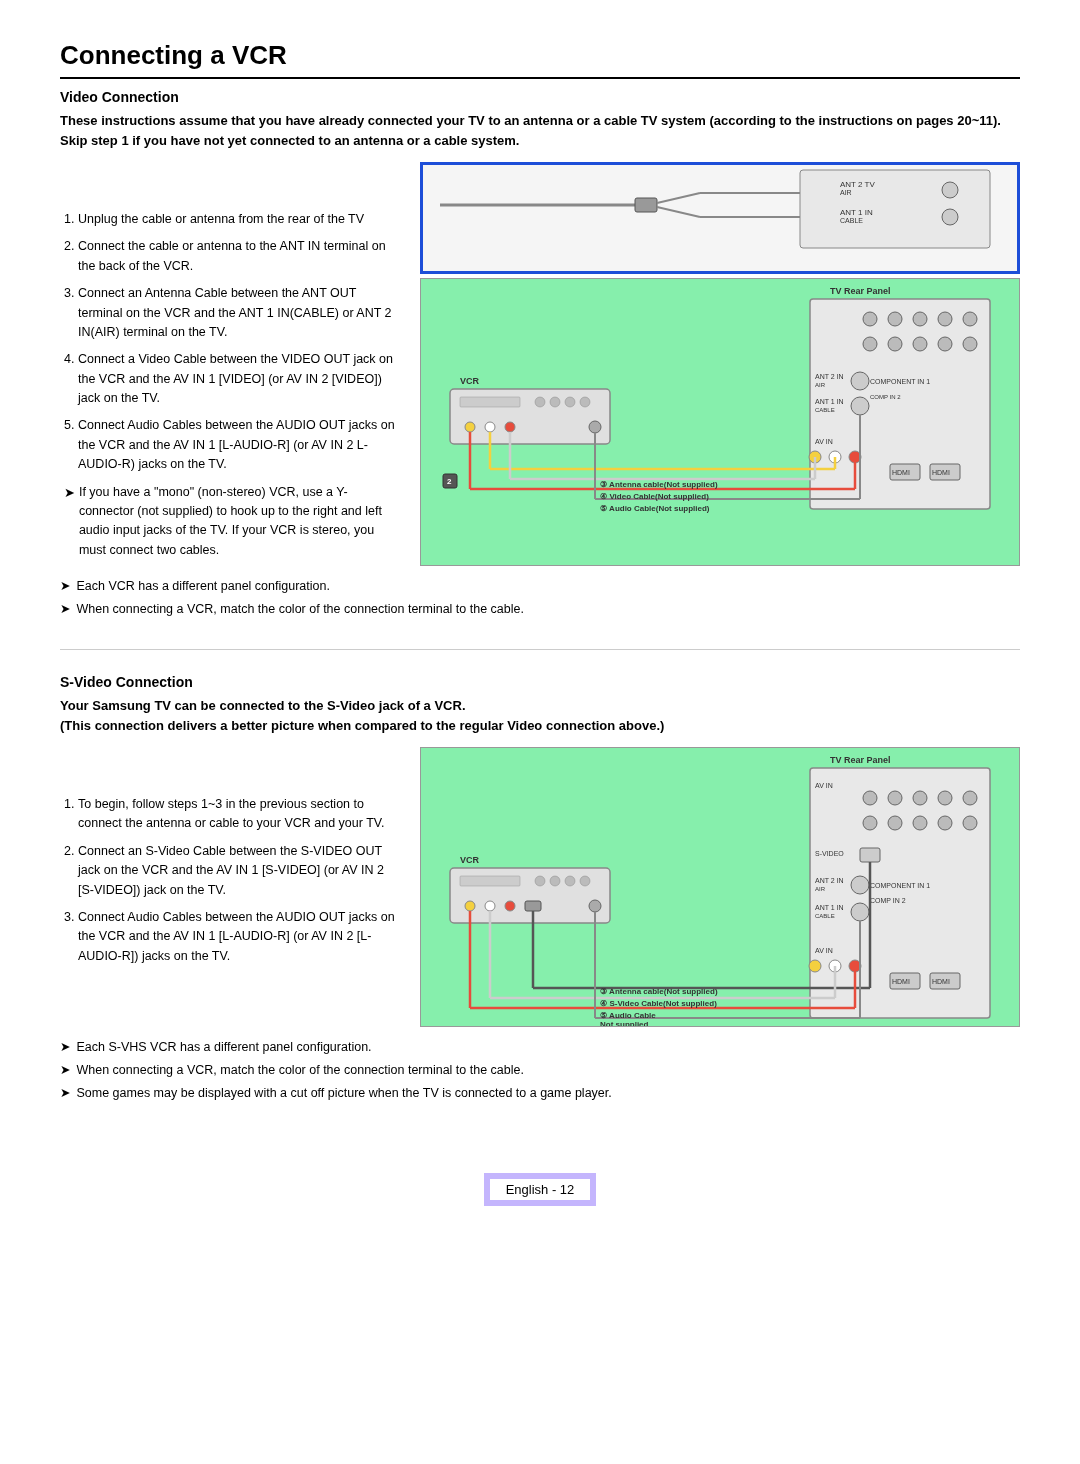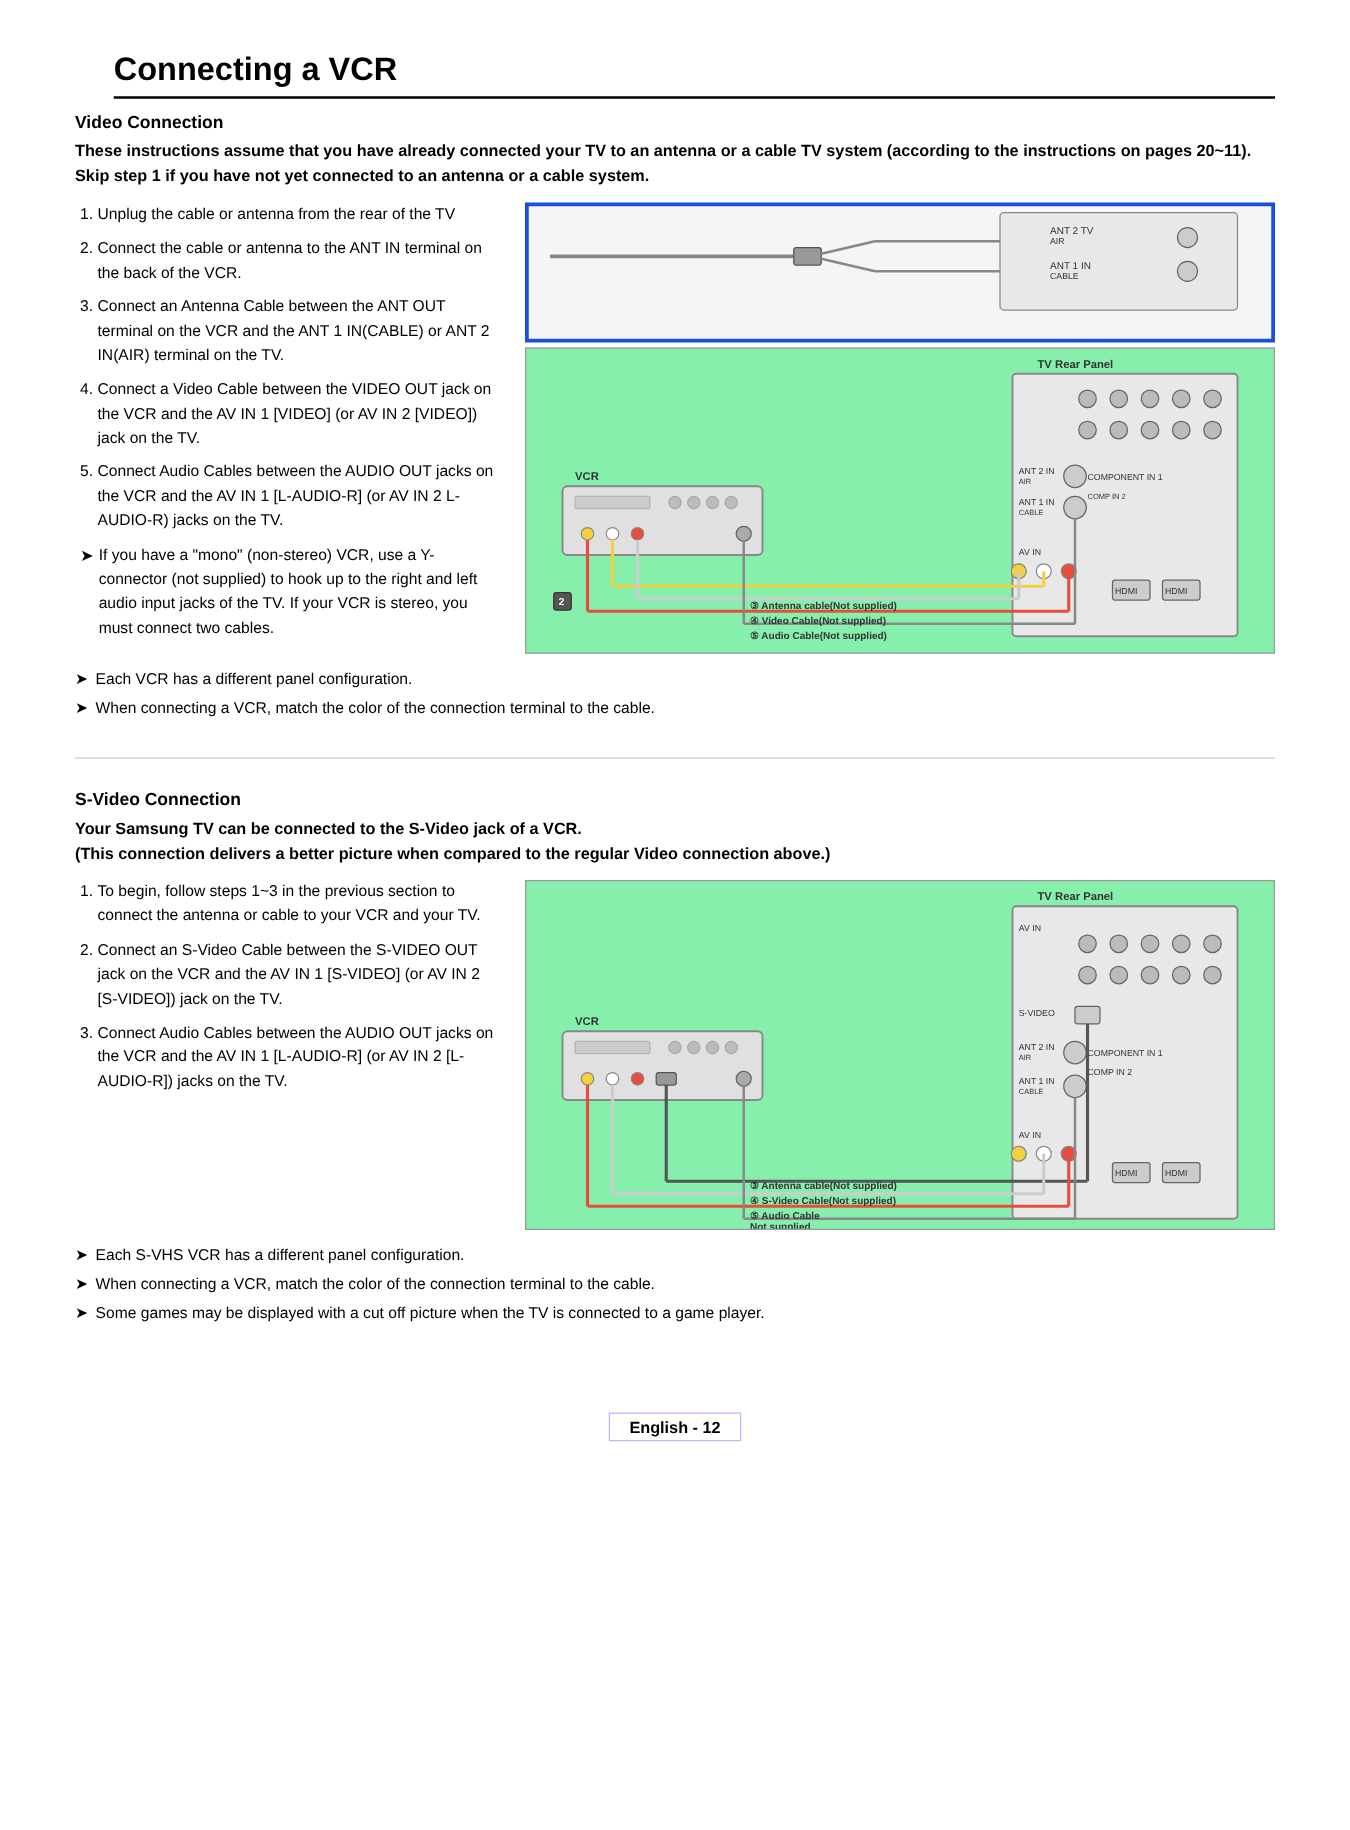--- a/index.html
+++ b/index.html
@@ -11,21 +11,20 @@
       width: 1080px;
       min-height: 1464px;
       padding: 40px 60px 40px 60px;
     }
     h1 {
       font-size: 26px;
       font-weight: bold;
       margin-bottom: 10px;
       border-bottom: 2px solid #000;
       padding-bottom: 6px;
-      margin-left: 31px;
     }
     .section-title {
       font-size: 14px;
       font-weight: bold;
       margin-bottom: 6px;
     }
     .bold-intro {
       font-weight: bold;
       font-size: 13px;
       margin-bottom: 12px;
@@ -39,20 +38,21 @@
       gap: 20px;
       margin-bottom: 10px;
     }
     .instructions {
       flex: 0 0 340px;
       font-size: 12.5px;
       line-height: 1.55;
     }
     .instructions ol {
       padding-left: 18px;
+      margin-top: 48px;
     }
     .instructions ol li {
       margin-bottom: 8px;
     }
     .instructions .arrow-item {
       display: flex;
       gap: 4px;
       margin-bottom: 6px;
       padding-left: 4px;
     }
@@ -75,24 +75,24 @@
       border-top: 1px solid #ccc;
       margin: 24px 0;
     }
     .footer {
       text-align: center;
       margin-top: 60px;
       padding-top: 10px;
     }
     .footer-badge {
       display: inline-block;
-      border: 1px solid #c4b5fd;
+      border: 6px solid #c4b5fd;
       padding: 3px 16px;
       font-size: 13px;
-      font-weight: bold;
+      font-weight: normal;
       text-align: right;
     }
 
     
     .diagram-area {
       flex: 1;
       display: flex;
       flex-direction: column;
       gap: 4px;
     }

